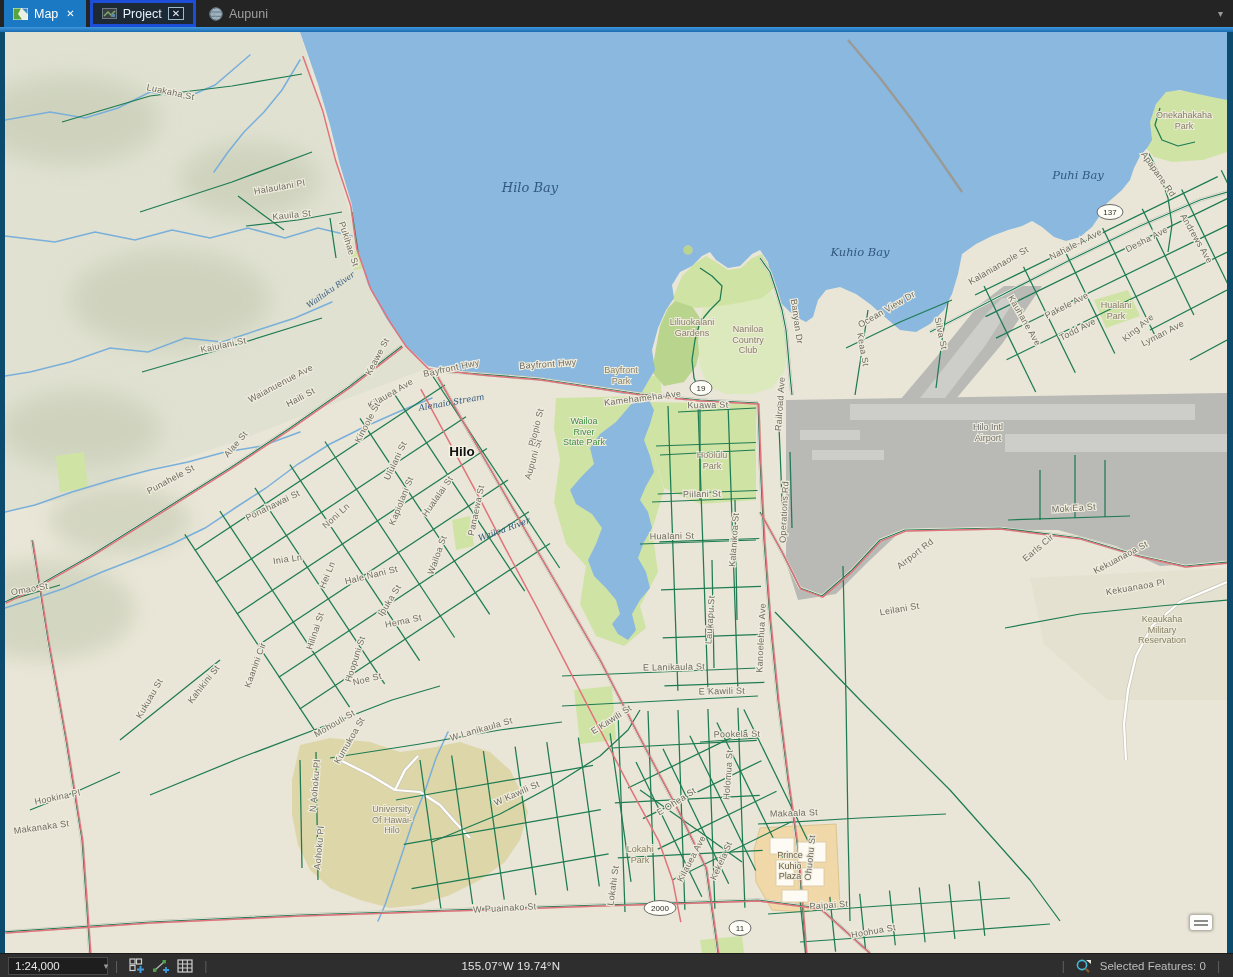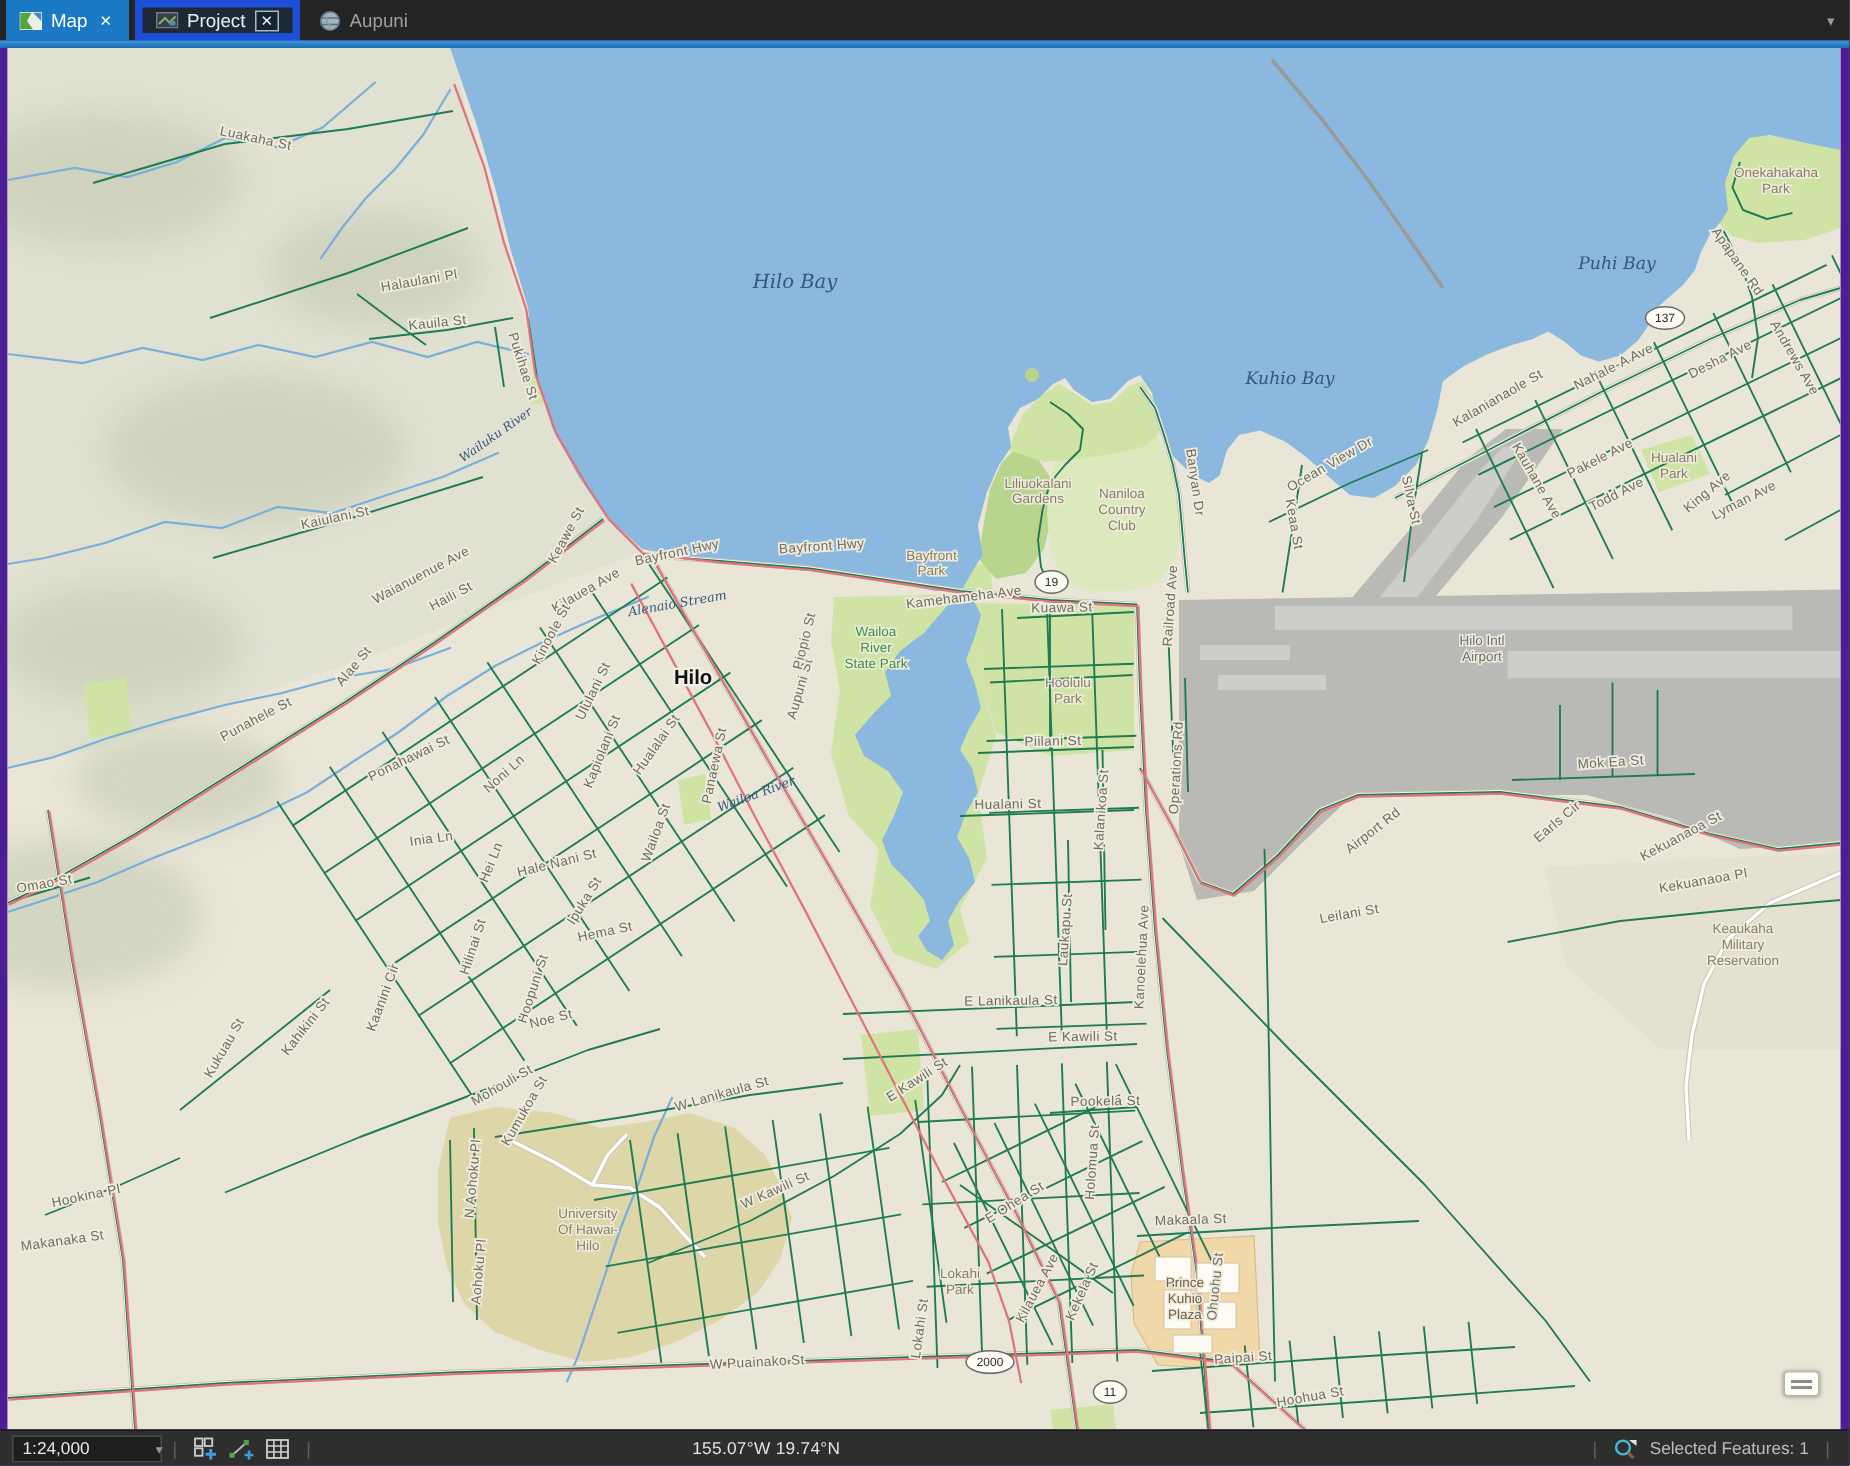--- a/index.html
+++ b/index.html
@@ -1,23 +1,23 @@
 <!DOCTYPE html>
 <html><head>
 <meta charset="utf-8">
 <style>
   html,body{margin:0;padding:0;background:#141414;}
   *{box-sizing:border-box;}
-  .window{position:relative;width:1233px;height:977px;background:#4c1d95;overflow:hidden;
+  .window{position:relative;width:1233px;height:977px;background:#0c4a6e;overflow:hidden;
     font-family:"Liberation Sans",sans-serif;}
   
   .tabbar{position:absolute;top:0;left:0;right:0;height:27px;background:#242425;display:flex;align-items:stretch;}
   .tab{display:flex;align-items:center;gap:6px;padding:0 9px;margin-left:4px;color:#cfcfcf;font-size:12.5px;cursor:default;}
   .tab.active{background:#1b78c2;color:#fff;}
-  .tab.selected{background:#1d2a36;border:5px solid #1d4ed8;color:#e8f2fb;}
+  .tab.selected{background:#1d2a36;border:3px solid #1d4ed8;color:#e8f2fb;}
   .tab.plain{color:#9f9f9f;}
   .closex{font-size:10px;padding:0 2px;color:inherit;}
   .closex.boxed{border:1px solid #9fb9cc;padding:0 3px;background:#17242f;}
   .tabicon{display:inline-block;line-height:0;}
   .overflow{margin-left:auto;color:#9a9a9a;font-size:10px;display:flex;align-items:center;padding:0 10px;}
   .accent{position:absolute;top:27px;left:0;right:0;height:5px;background:linear-gradient(#3f97de,#1a6cb0);}
   
   .mapwrap{position:absolute;top:32px;left:5px;width:1222px;height:921px;overflow:hidden;background:#e9e6d7;}
   .attribbtn{position:absolute;right:14px;bottom:22px;width:24px;height:17px;background:#fdfdfb;border:1px solid #b9b6a8;
      border-radius:3px;box-shadow:0 0 3px rgba(0,0,0,.35);display:flex;flex-direction:column;justify-content:center;gap:2px;padding:0 4px;}
@@ -472,18 +472,18 @@
     <span class="coords">155.07°W 19.74°N</span>
     <div class="rightgrp">
       <span class="sep">|</span>
       <span class="sbicon">
         <svg width="17" height="15" viewBox="0 0 17 15">
             <circle cx="7" cy="7" r="4.6" fill="none" stroke="#49b8d8" stroke-width="1.6"></circle>
             <path d="M10.5,10.5 L14,14" stroke="#8a5a2b" stroke-width="2.2"></path>
             <path d="M11,2 L16,2 L16,6 Z" fill="#e8e4da"></path>
           </svg>
       </span>
-      <span class="lab">Selected Features: 1</span>
+      <span class="lab">Selected Features: 0</span>
       <span class="sep">|</span>
     </div>
   </div>
 
 </div>
 
 </body></html>

